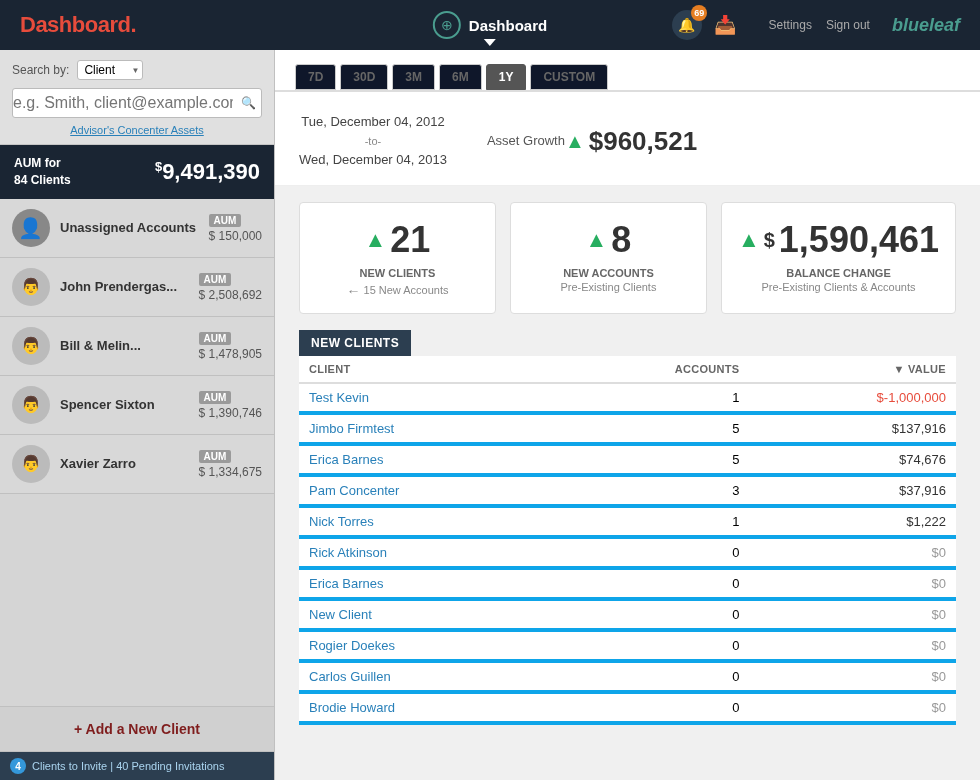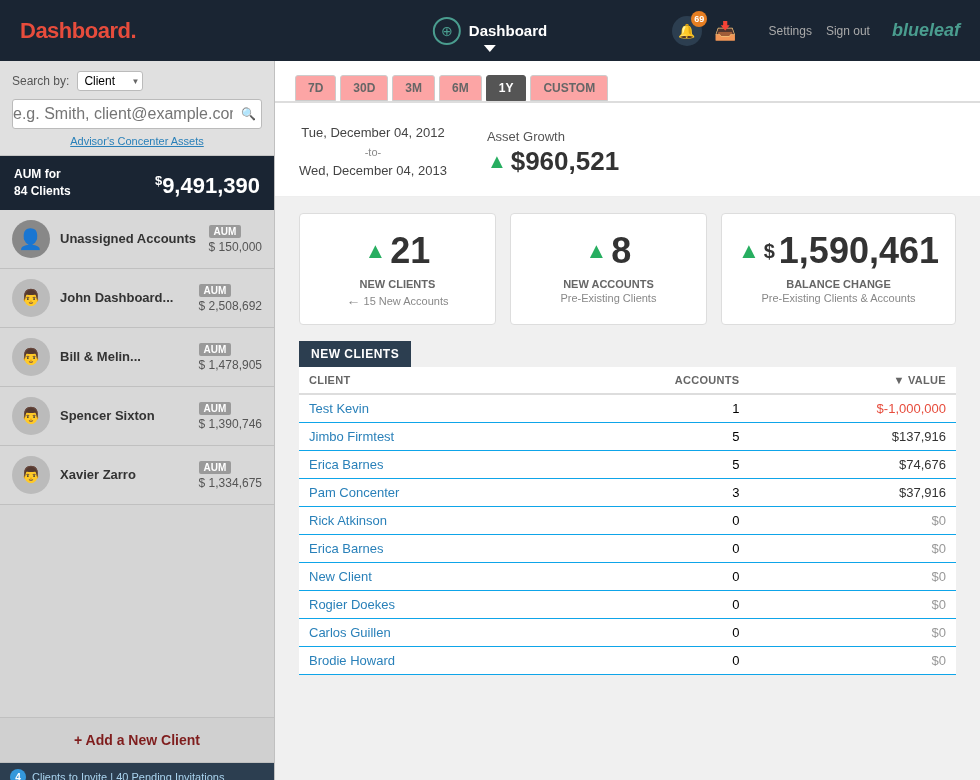--- a/index.html
+++ b/index.html
@@ -1,21 +1,21 @@
 <!DOCTYPE html>
 <html><head>
   <meta charset="utf-8">
   <style>
     * { box-sizing: border-box; margin: 0; padding: 0; }
     body { font-family: Arial, Helvetica, sans-serif; font-size: 13px; background: #e8e8e8; width: 980px; height: 780px; overflow: hidden; }
 
     
     .top-nav {
       background: #1a2533;
-      height: 61px;
+      height: 50px;
       display: flex;
       align-items: center;
       padding: 0 20px;
       position: relative;
     }
     .top-nav-logo {
       color: white;
       font-size: 22px;
       font-weight: bold;
       letter-spacing: -0.5px;
@@ -186,21 +186,21 @@
       cursor: pointer;
       text-decoration: underline;
     }
 
     
     .aum-total-bar {
       background: #1a2533;
       color: white;
       padding: 10px 14px;
       display: flex;
-      align-items: flex-end;
+      align-items: center;
       justify-content: space-between;
     }
     .aum-label {
       font-size: 12px;
       font-weight: bold;
       line-height: 1.4;
     }
     .aum-value {
       font-size: 22px;
       font-weight: bold;
@@ -313,21 +313,21 @@
     .time-filter {
       background: white;
       padding: 14px 20px 0;
       border-bottom: 2px solid #ddd;
       display: flex;
       gap: 4px;
     }
     .time-btn {
       padding: 5px 12px;
       border: 1px solid #ccc;
-      background: #fca5a5;
+      background: #0f172a;
       font-size: 12px;
       font-weight: bold;
       color: #666;
       cursor: pointer;
       border-radius: 3px 3px 0 0;
     }
     .time-btn.active {
       background: #555;
       color: white;
       border-color: #555;
@@ -344,21 +344,21 @@
     }
     .date-range {
       font-size: 13px;
       color: #444;
       line-height: 1.6;
       text-align: center;
     }
     .date-range .dash { font-size: 11px; color: #888; }
     .asset-growth {
       display: flex;
-      flex-direction: column;
+      align-items: center;
     }
     .growth-label {
       font-size: 13px;
       color: #555;
       margin-bottom: 2px;
     }
     .growth-value {
       font-size: 26px;
       font-weight: bold;
       color: #333;
@@ -435,21 +435,21 @@
       color: #666;
       padding: 7px 10px;
       border-bottom: 2px solid #ddd;
       text-transform: uppercase;
       letter-spacing: 0.3px;
     }
     .clients-table th.right { text-align: right; }
     .clients-table td {
       padding: 6px 10px;
       font-size: 13px;
-      border-bottom: 1px solid #0ea5e9;
+      border-bottom: 4px solid #0ea5e9;
     }
     .clients-table td.right { text-align: right; }
     .client-link { color: #2980b9; cursor: pointer; text-decoration: none; }
     .val-negative { color: #e74c3c; }
     .val-positive { color: #333; }
     .val-zero { color: #999; }
 
     
     .client-list::-webkit-scrollbar { width: 6px; }
     .client-list::-webkit-scrollbar-track { background: #ccc; }
@@ -531,21 +531,21 @@
         </div>
         <div class="client-aum-section">
           <span class="aum-tag">AUM</span>
           <span class="aum-amount">$ 150,000</span>
         </div>
       </div>
 
       <div class="client-item">
         <div class="face-placeholder">👨</div>
         <div class="client-info">
-          <div class="client-name">John Dashboard...</div>
+          <div class="client-name">John Prendergas...</div>
         </div>
         <div class="client-aum-section">
           <span class="aum-tag">AUM</span>
           <span class="aum-amount">$ 2,508,692</span>
         </div>
       </div>
 
       <div class="client-item">
         <div class="face-placeholder">👨</div>
         <div class="client-info">
@@ -670,20 +670,25 @@
               <td><a class="client-link">Erica Barnes</a></td>
               <td class="right">5</td>
               <td class="right val-positive">$74,676</td>
             </tr>
             <tr>
               <td><a class="client-link">Pam Concenter</a></td>
               <td class="right">3</td>
               <td class="right val-positive">$37,916</td>
             </tr>
             <tr>
+              <td><a class="client-link">Nick Torres</a></td>
+              <td class="right">1</td>
+              <td class="right val-positive">$1,222</td>
+            </tr>
+            <tr>
               <td><a class="client-link">Rick Atkinson</a></td>
               <td class="right">0</td>
               <td class="right val-zero">$0</td>
             </tr>
             <tr>
               <td><a class="client-link">Erica Barnes</a></td>
               <td class="right">0</td>
               <td class="right val-zero">$0</td>
             </tr>
             <tr>

